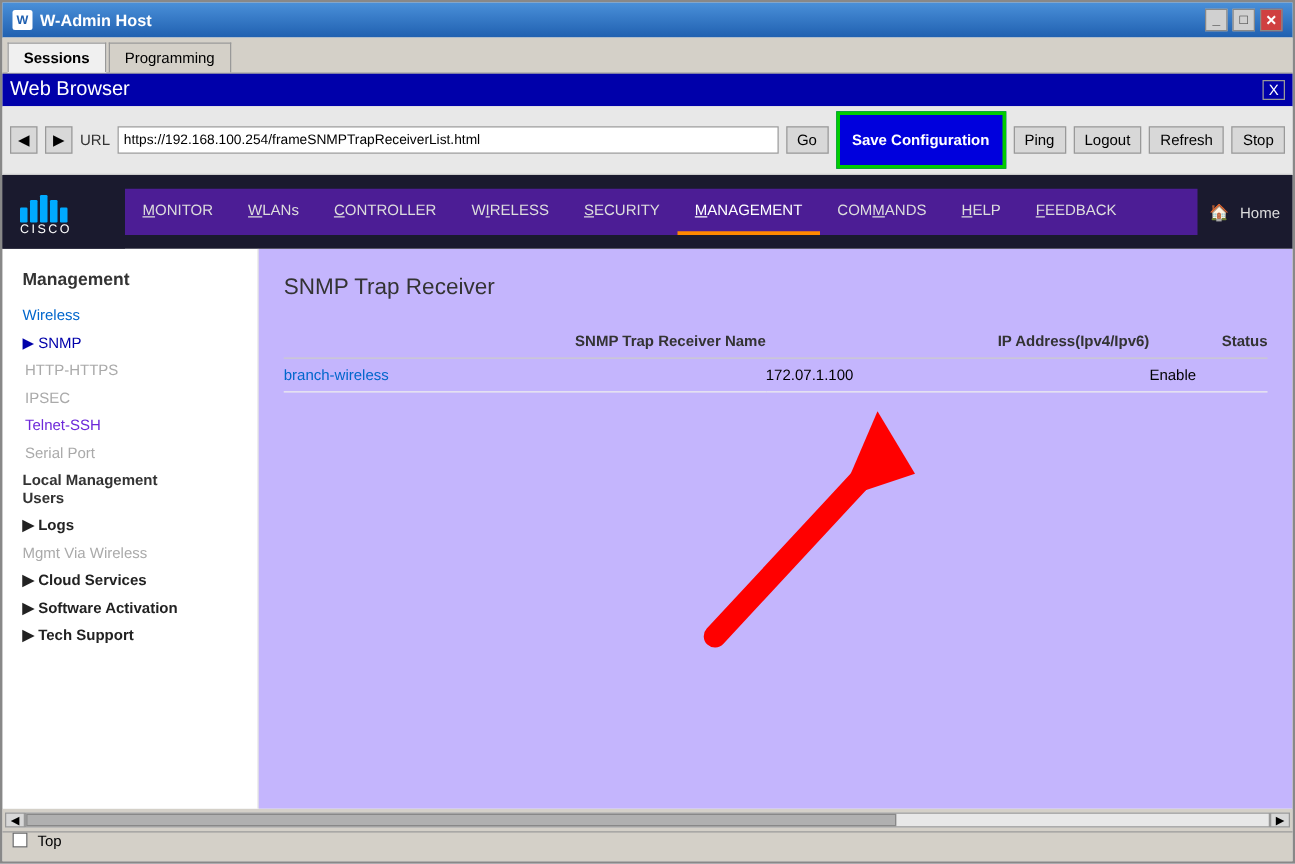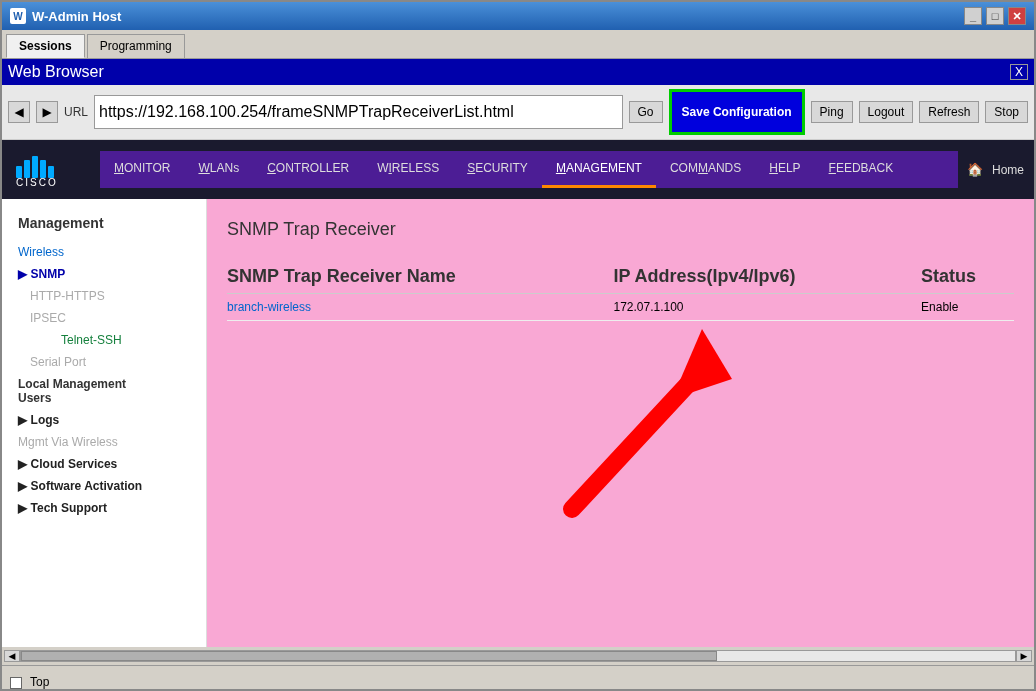--- a/index.html
+++ b/index.html
@@ -20,21 +20,21 @@
     .tab.active { background: #f0f0f0; font-weight: bold; border-bottom: 1px solid #f0f0f0; }
 
     
     .browser-bar-wrapper { background: #0000aa; padding: 4px 6px; display: flex; align-items: center; justify-content: space-between; }
     .browser-label { color: white; font-size: 16px; font-weight: normal; flex: 1; }
     .browser-close { color: white; font-size: 12px; cursor: pointer; background: none; border: 1px solid #999; padding: 0 4px; }
 
     .browser-toolbar { background: #e8e8e8; border-bottom: 1px solid #ccc; display: flex; align-items: center; padding: 4px 6px; gap: 6px; }
     .nav-btn { width: 22px; height: 22px; border: 1px solid #999; background: #d8d8d8; cursor: pointer; display: flex; align-items: center; justify-content: center; font-size: 12px; }
     .url-label { font-size: 12px; color: #333; }
-    .url-field { flex: 1; height: 34px; border: 1px solid #999; padding: 0 4px; font-size: 16px; background: white; }
+    .url-field { flex: 1; height: 22px; border: 1px solid #999; padding: 0 4px; font-size: 11px; background: white; }
     .go-btn, .stop-btn, .ping-btn, .logout-btn, .refresh-btn { height: 22px; border: 1px solid #999; background: #d8d8d8; cursor: pointer; padding: 0 8px; font-size: 12px; }
     .save-config-btn { height: 46px; border: 3px solid #00cc00; background: #0000dd; color: white; font-weight: bold; font-size: 12px; cursor: pointer; padding: 0 10px; }
 
     
     .cisco-nav { background: #1a1a2e; display: flex; align-items: center; }
     .cisco-logo-area { background: #1a1a2e; padding: 8px 14px; display: flex; align-items: center; }
     .nav-menu { display: flex; flex: 1; background: #4c1d95; }
     .nav-item { color: #ddd; font-size: 12px; padding: 10px 14px; cursor: pointer; text-decoration: none; border-bottom: 3px solid transparent; }
     .nav-item.active { border-bottom: 3px solid #ff8800; color: white; }
     .nav-item u { text-decoration: underline; }
@@ -44,36 +44,36 @@
 
     
     .main-content { display: flex; flex: 1; overflow: hidden; }
 
     
     .sidebar { width: 205px; background: white; border-right: 1px solid #ddd; padding: 10px 0; overflow-y: auto; flex-shrink: 0; }
     .sidebar-title { font-size: 14px; font-weight: bold; color: #333; padding: 6px 16px 10px; }
     .sidebar-item { padding: 4px 16px; font-size: 12px; color: #555; cursor: pointer; }
     .sidebar-item.bold { font-weight: bold; color: #333; }
     .sidebar-item.link { color: #0066cc; cursor: pointer; }
-    .sidebar-item.indent { padding-left: 28px; }
+    .sidebar-item.indent { padding-left: 18px; }
     .sidebar-item.section { font-weight: bold; color: #222; display: flex; align-items: center; gap: 4px; }
-    .sidebar-item.active-section { font-weight: bold; color: #0000aa; }
-
-    
-    .content { flex: 1; background: #f9a8d4; padding: 20px; overflow-y: auto; }
+    .sidebar-item.active-section { font-weight: normal; color: #0000aa; }
+
+    
+    .content { flex: 1; background: #c4b5fd; padding: 20px; overflow-y: auto; }
     .page-title { font-size: 18px; color: #333; margin-bottom: 20px; font-weight: normal; }
 
     
     .data-table { width: 100%; border-collapse: collapse; }
-    .data-table th { font-size: 18px; font-weight: bold; color: #333; padding: 6px 0; border-bottom: 1px solid #ccc; text-align: left; }
+    .data-table th { font-size: 12px; font-weight: bold; color: #333; padding: 6px 0; border-bottom: 1px solid #ccc; text-align: right; }
     .data-table td { font-size: 12px; padding: 6px 0; border-bottom: 1px solid #eee; }
     .data-table td.link { color: #0066cc; cursor: pointer; text-decoration: none; }
 
     
-    .status-bar { background: #d4d0c8; border-top: 1px solid #999; height: 24px; display: flex; align-items: flex-end; padding: 0 8px; font-size: 12px; gap: 8px; }
+    .status-bar { background: #d4d0c8; border-top: 1px solid #999; height: 24px; display: flex; align-items: flex-start; padding: 0 8px; font-size: 12px; gap: 8px; }
     .status-checkbox { width: 12px; height: 12px; border: 1px solid #666; background: white; }
 
     
     .scroll-area { background: #d4d0c8; height: 18px; display: flex; align-items: center; padding: 0 2px; }
     .scroll-track { flex: 1; height: 12px; background: #e8e8e8; border: 1px solid #999; position: relative; }
     .scroll-thumb { width: 70%; height: 100%; background: #b0b0b0; border: 1px solid #888; }
     .scroll-arrow { width: 16px; height: 12px; background: #d8d8d8; border: 1px solid #999; display: flex; align-items: center; justify-content: center; font-size: 9px; cursor: pointer; }
 
     .relative-wrapper { position: relative; flex: 1; display: flex; flex-direction: column; }
 
@@ -154,21 +154,21 @@
   <div class="relative-wrapper">
     <div class="main-content" style="flex:1; overflow:hidden;">
 
       <div class="sidebar">
         <div class="sidebar-title">Management</div>
 
         <div class="sidebar-item link">Wireless</div>
         <div class="sidebar-item section active-section">▶ SNMP</div>
         <div class="sidebar-item indent" style="color:#aaa;">HTTP-HTTPS</div>
         <div class="sidebar-item indent" style="color:#aaa;">IPSEC</div>
-        <div class="sidebar-item indent" style="color:#15803d;margin-left:31px;">Telnet-SSH</div>
+        <div class="sidebar-item indent" style="color:#6d28d9;">Telnet-SSH</div>
         <div class="sidebar-item indent" style="color:#aaa;">Serial Port</div>
         <div class="sidebar-item bold">Local Management<br>Users</div>
         <div class="sidebar-item section">▶ Logs</div>
         <div class="sidebar-item" style="color:#aaa;">Mgmt Via Wireless</div>
         <div class="sidebar-item section">▶ Cloud Services</div>
         <div class="sidebar-item section">▶ Software Activation</div>
         <div class="sidebar-item section">▶ Tech Support</div>
       </div>
 
       <div class="content">

